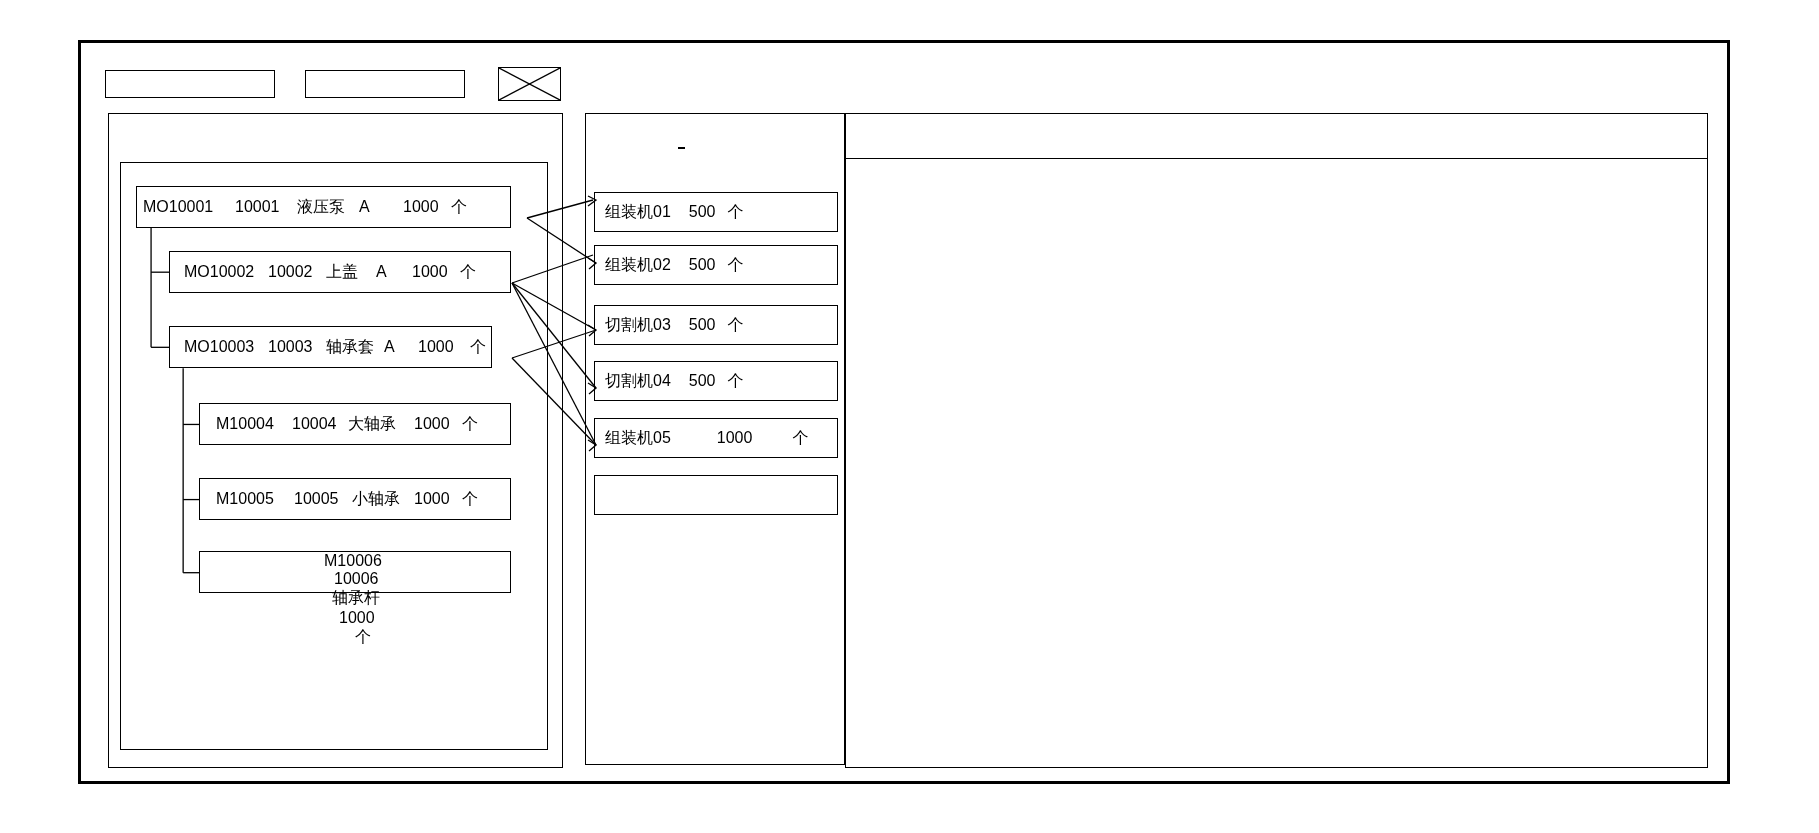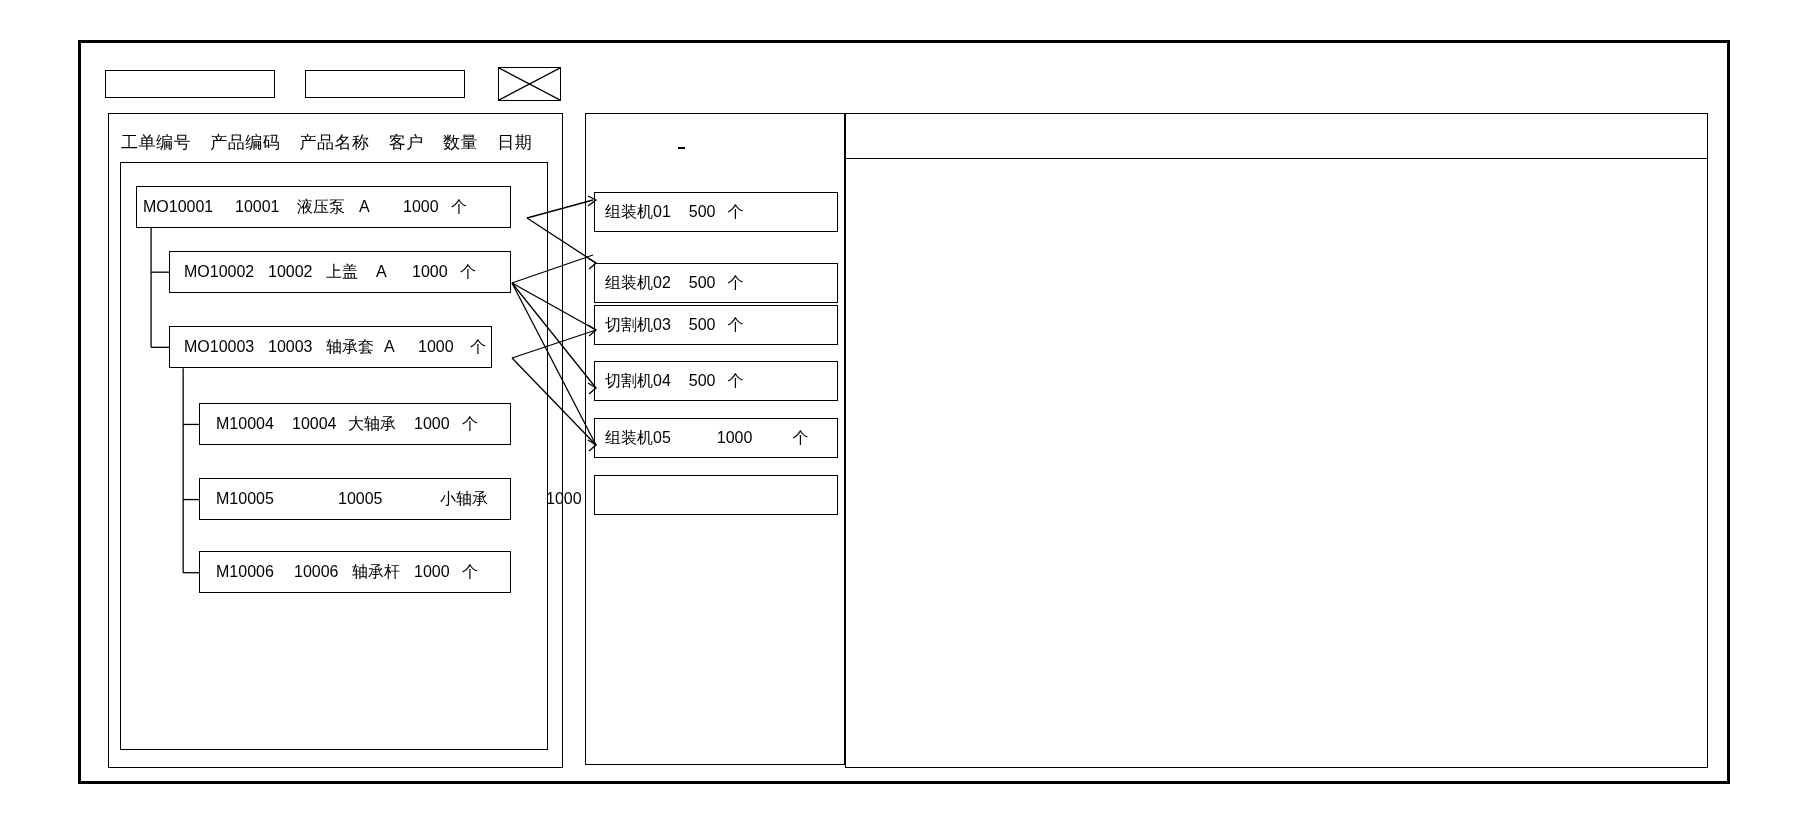--- a/index.html
+++ b/index.html
@@ -104,22 +104,22 @@
     align-items:center;
     font-size:16px;
     white-space:nowrap;
   }
   .tree-row .cell{display:inline-block;}
 
   .row-l0{ left:15px;  top:23px;  width:375px; height:42px; padding-left:6px;}
   .row-l1a{left:48px;  top:88px;  width:342px; height:42px; padding-left:14px;}
   .row-l1b{left:48px;  top:163px; width:323px; height:42px; padding-left:14px;}
   .row-l2a{left:78px;  top:240px; width:312px; height:42px; padding-left:16px;}
-  .row-l2b{left:78px;  top:315px; width:312px; height:42px; padding-left:16px;gap:44px;}
-  .row-l2c{left:78px;  top:388px; width:312px; height:42px; padding-left:16px;}
+  .row-l2b{left:78px;  top:315px; width:312px; height:42px; padding-left:16px;}
+  .row-l2c{left:78px;  top:388px; width:312px; height:42px; padding-left:16px;flex-direction:column;}
 
   
   .tree-lines{
     position:absolute;
     left:0; top:0;
     width:100%; height:100%;
     pointer-events:none;
   }
 
   
@@ -134,21 +134,21 @@
     align-items:center;
     padding-left:10px;
     font-size:16px;
     white-space:nowrap;
   }
   .mach-box .m-name{display:inline-block;}
   .mach-box .m-qty{display:inline-block;margin-left:18px;}
   .mach-box .m-unit{display:inline-block;margin-left:12px;}
 
   .mach-0{top:78px;}
-  .mach-1{top:149px;}
+  .mach-1{top:131px;}
   .mach-2{top:191px;}
   .mach-3{top:247px;}
   .mach-4{top:304px;gap:28px;}
   .mach-5{top:361px;}
 
   
   .link-layer{
     position:absolute;
     left:0; top:0;
     width:1819px; height:833px;
@@ -168,28 +168,20 @@
     <div class="tb-box tb-box-3">
       <svg viewBox="0 0 63 34" preserveAspectRatio="none">
         <line x1="0" y1="0" x2="63" y2="34" stroke="#000" stroke-width="1.4"></line>
         <line x1="63" y1="0" x2="0" y2="34" stroke="#000" stroke-width="1.4"></line>
       </svg>
     </div>
   </div>
 
   <div class="panel panel-left">
 
-    <div class="tbl-header">
-      <span>工单编号</span>
-      <span>产品编码</span>
-      <span>产品名称</span>
-      <span>客户</span>
-      <span>数量</span>
-      <span>日期</span>
-    </div>
 
     <div class="tree-area">
 
       <svg class="tree-lines" viewBox="0 0 425 585" preserveAspectRatio="none">
 
         <line x1="30" y1="65" x2="30" y2="184" stroke="#000" stroke-width="1.3"></line>
         <line x1="30" y1="109" x2="48" y2="109" stroke="#000" stroke-width="1.3"></line>
         <line x1="30" y1="184" x2="48" y2="184" stroke="#000" stroke-width="1.3"></line>
 
         <line x1="62" y1="205" x2="62" y2="409" stroke="#000" stroke-width="1.3"></line>

